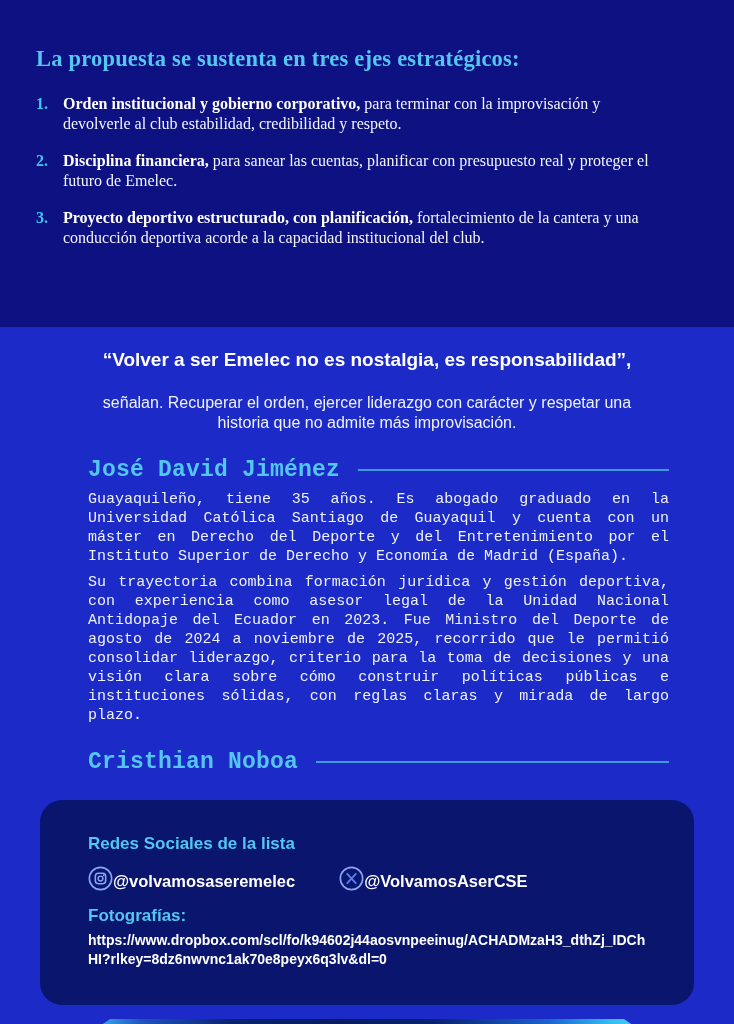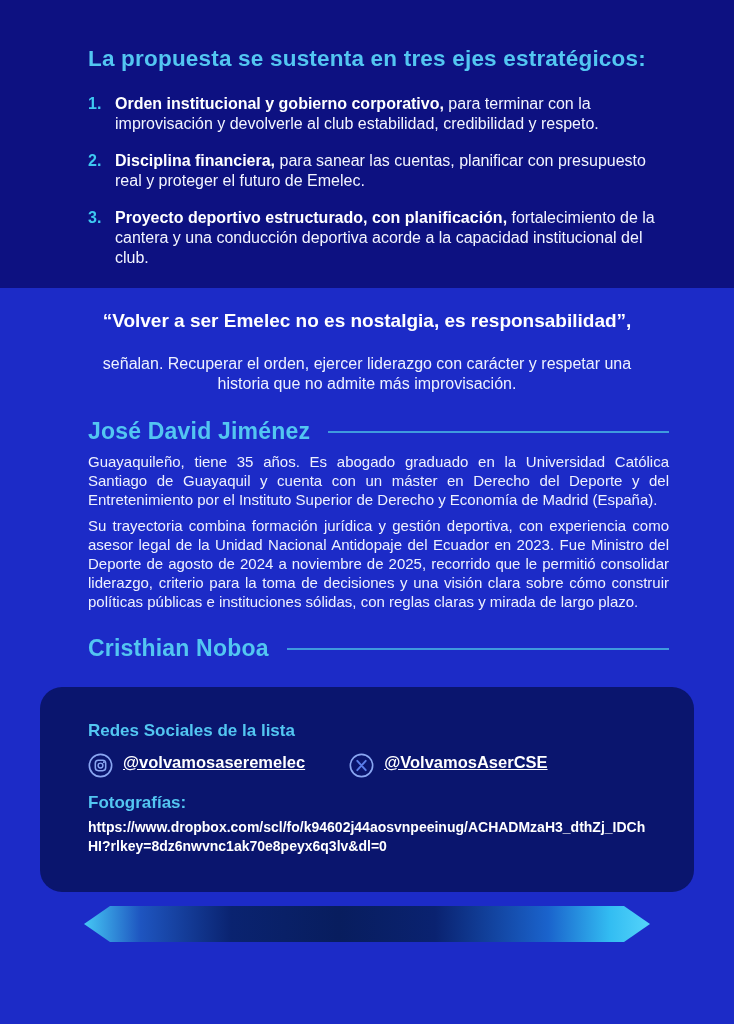--- a/index.html
+++ b/index.html
@@ -9,23 +9,24 @@
     margin:0 auto;
     background:#1c2bc7;
     overflow:hidden;
     font-family:"Liberation Sans", sans-serif;
     color:#ffffff;
     -webkit-font-smoothing:antialiased;
   }
   
   .hero{
     background:#0d1181;
-    height:288px;
+    height:327px;
     box-sizing:border-box;
-    padding:46px 79px 0 88px;
+    padding:46px 79px 0 36px;
+    font-family:Liberation Serif, serif;
   }
   .hero-title{
     color:#53c6f1;
     font-size:22.5px;
     font-weight:bold;
     letter-spacing:.2px;
     margin:0 0 22px 0;
   }
   .eje-item{
     display:flex;
@@ -54,20 +55,21 @@
     display:block;
     font-weight:bold;
     font-size:19px;
     line-height:26px;
     color:#ffffff;
     margin-bottom:20px;
   }
   
   .section{
     padding:0 65px 0 88px;
+    font-family:Liberation Mono, monospace;
   }
   .section-heading-row{
     display:flex;
     align-items:center;
     margin-top:24px;
   }
   .section-heading{
     color:#53c6f1;
     font-size:23px;
     font-weight:bold;
@@ -103,23 +105,21 @@
     margin:0;
   }
   .social-row{
     display:flex;
     align-items:center;
     margin-top:12px;
     gap:44px;
   }
   .social-item{
     display:flex;
-    align-items:flex-start;
-    gap:10px;
-    text-decoration:underline;
+    align-items:flex-end;
   }
   .social-icon{width:25px;height:25px;display:block;}
   .social-handle{
     font-weight:bold;
     font-size:16.5px;
     color:#ffffff;
   }
   .photos-title{
     color:#53c6f1;
     font-size:17px;

